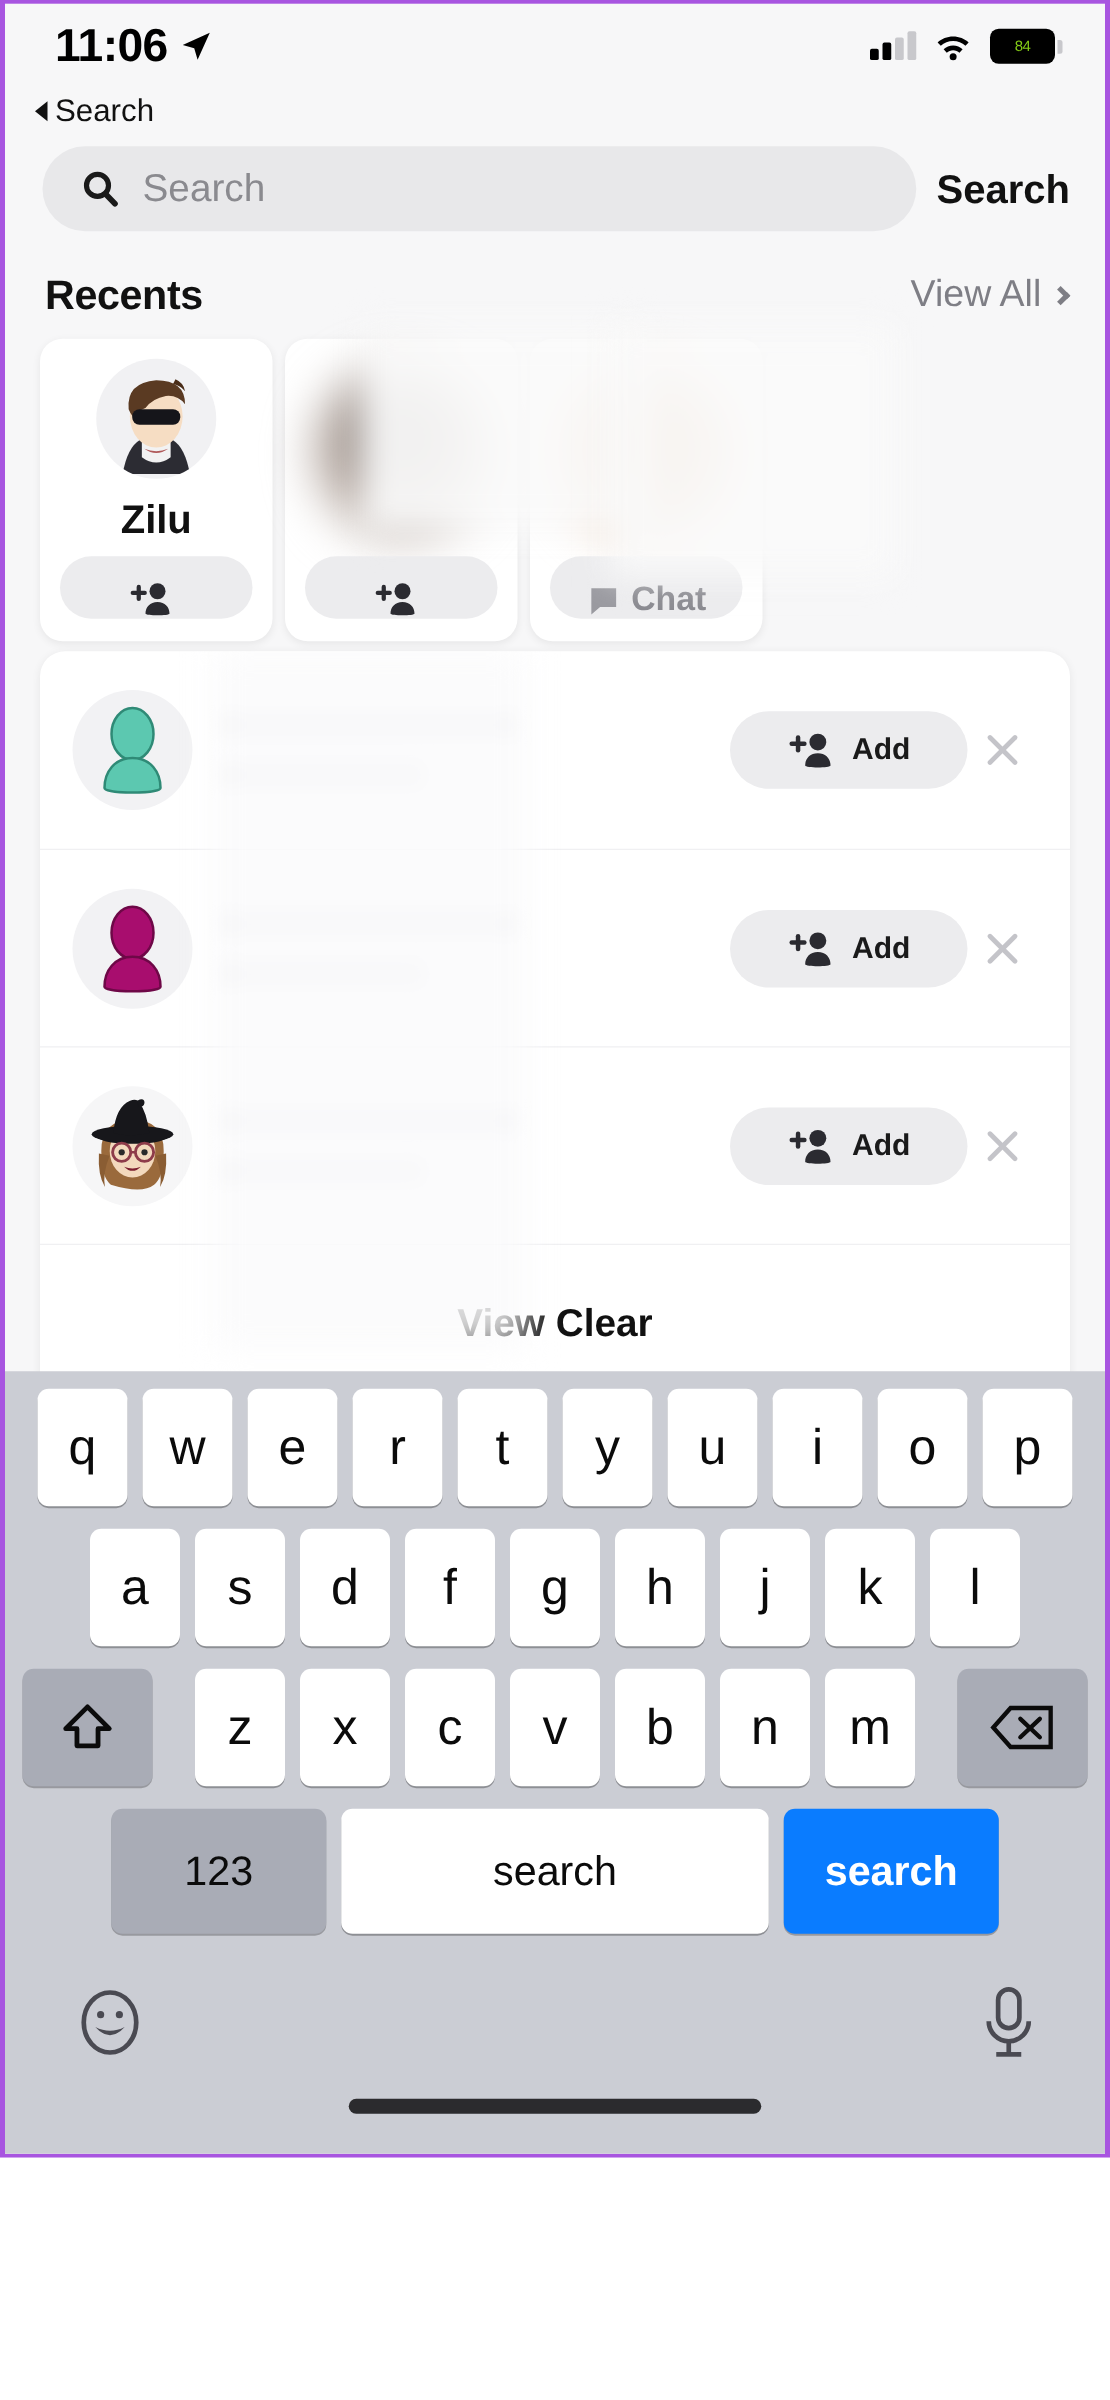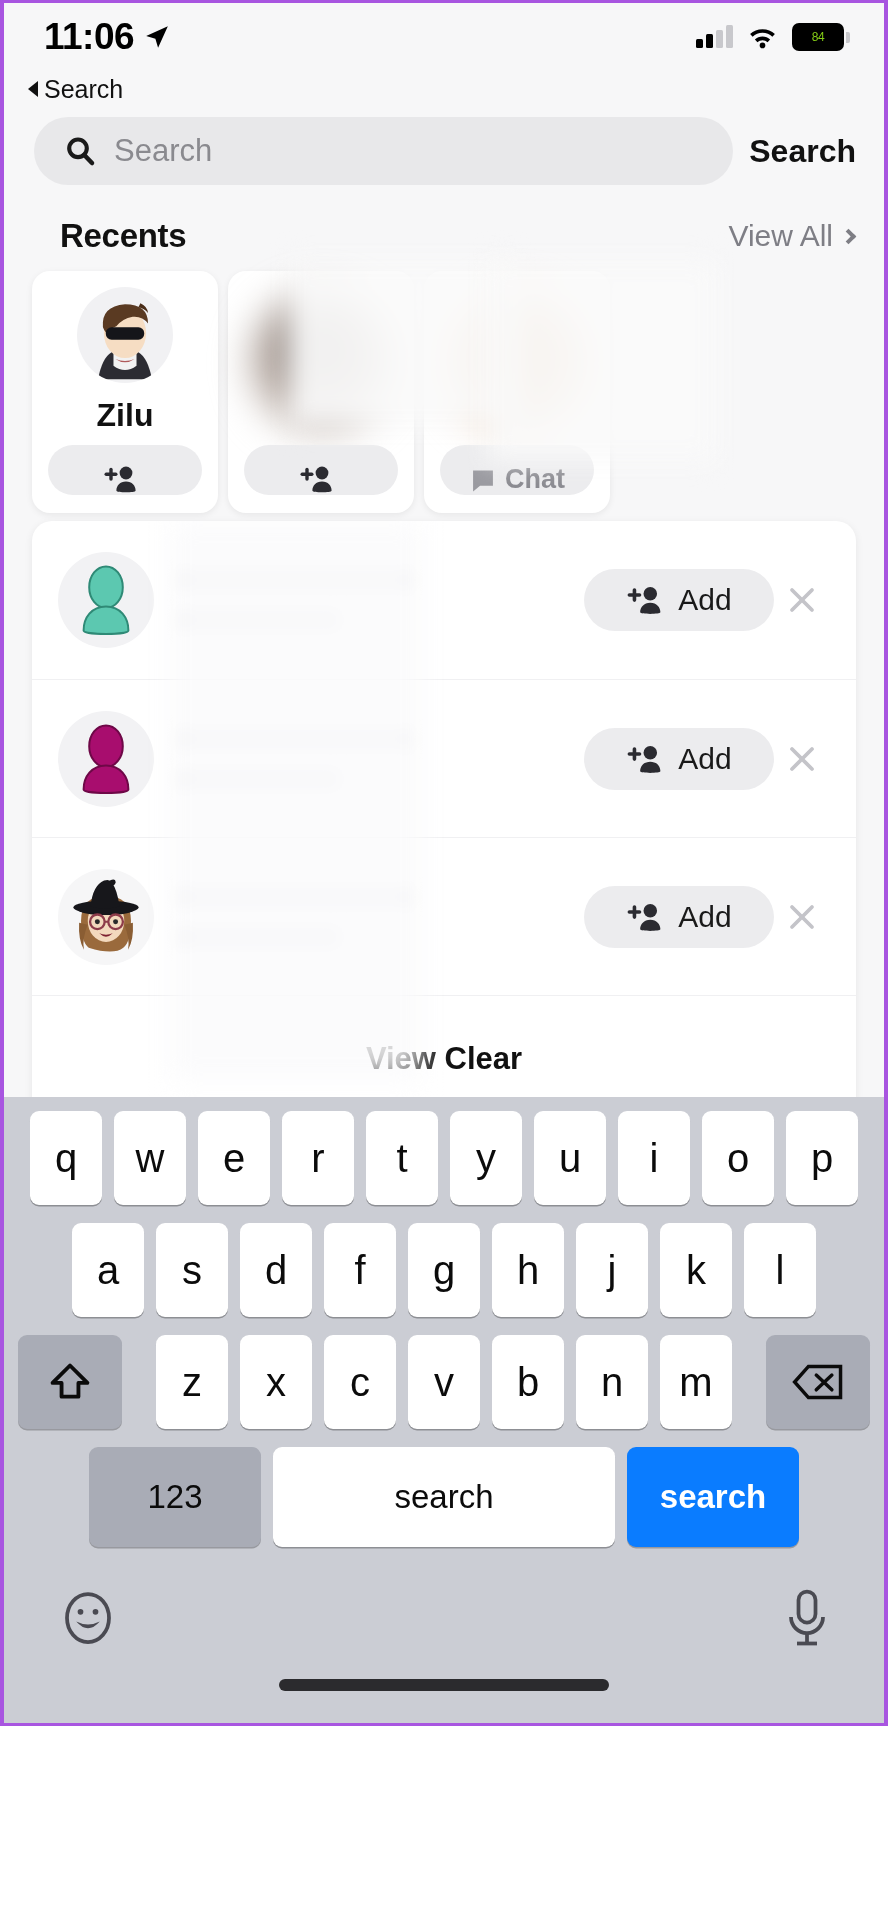--- a/index.html
+++ b/index.html
@@ -74,21 +74,21 @@
   }
   .mag { width:32px; height:32px; flex:none; }
   .searchph { font-size:31px; color:#8a8a8f; }
   .cancelbtn { font-size:32px; font-weight:700; color:#111; padding-right:6px; white-space:nowrap; }
 
   
   .sect {
     display:flex; align-items:center; justify-content:space-between;
     padding:18px 30px 10px 32px;
   }
-  .sect-title { font-size:33px; font-weight:700; color:#111; letter-spacing:-0.3px;margin-left:24px; }
+  .sect-title { font-size:33px; font-weight:700; color:#111; letter-spacing:-0.3px; }
   .sect-action { display:flex; align-items:center; gap:10px; }
   .sect-action .txt { font-size:30px; color:#7e7e85; }
   .chev {
     width:11px;height:11px; border-right:4px solid #7e7e85; border-top:4px solid #7e7e85;
     transform:rotate(45deg);
   }
 
   
   .recents {
     display:flex; gap:10px; padding:6px 0 0 28px;
@@ -141,21 +141,21 @@
     overflow:hidden;
   }
   .qa-mid { flex:1; padding-left:26px; }
   .qa-ln { height:22px; border-radius:4px; background:#ebebed; filter:blur(7px); }
   .qa-ln.w1 { width:230px; }
   .qa-ln.w2 { width:160px; margin-top:18px; }
   .addbtn {
     height:62px; width:190px; border-radius:31px; background:#ececee;
     display:flex;align-items:center;justify-content:center;gap:14px; flex:none;
   }
-  .addbtn .lab { font-size:30px; font-weight:400; color:#1a1a1a; }
+  .addbtn .lab { font-size:24px; font-weight:700; color:#1a1a1a; }
   .xbtn { width:56px; display:flex; align-items:center; justify-content:center; flex:none; }
   .xbtn svg { width:30px; height:30px; }
   .viewmore {
     height:126px; display:flex; align-items:center; justify-content:center;
     border-top:1.5px solid #f0f0f2;
     font-size:31px; font-weight:700; color:#111;
   }
 
   
   .qa-veil {

